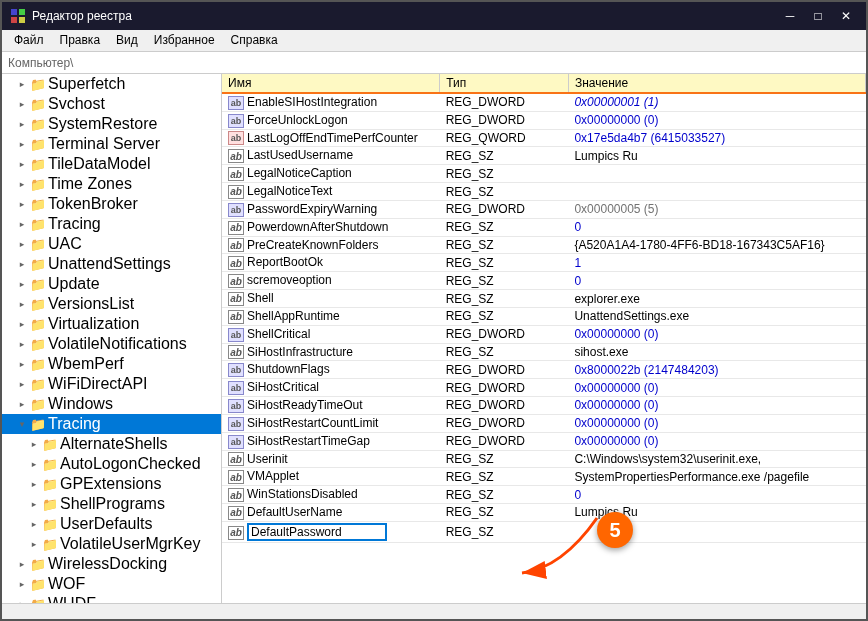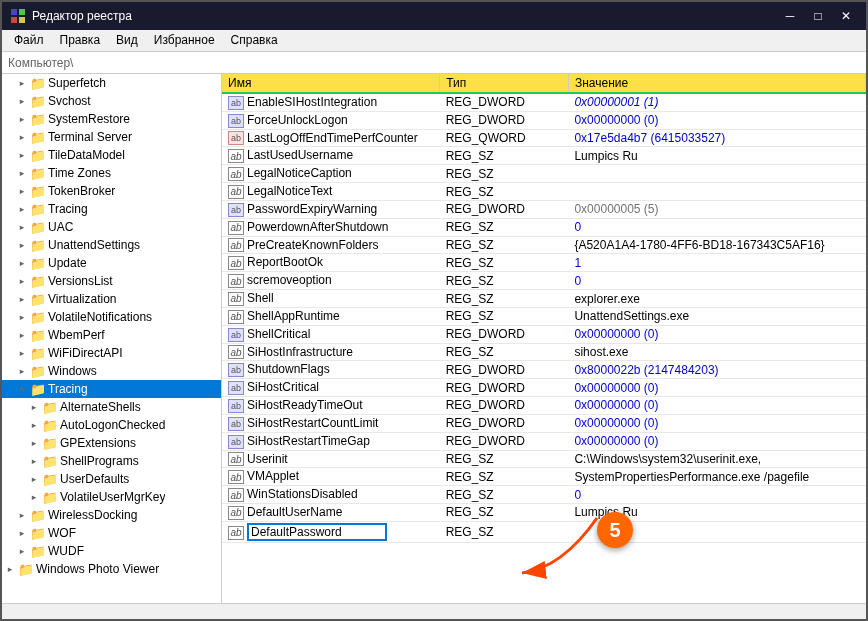--- a/index.html
+++ b/index.html
@@ -118,33 +118,33 @@
       height: 16px;
       margin-right: 2px;
       flex-shrink: 0;
       font-size: 13px;
       color: #ffcc00;
       display: flex;
       align-items: center;
       justify-content: center;
     }
     .item-text {
-      font-size: 12px;
+      font-size: 16px;
       overflow: hidden;
       text-overflow: ellipsis;
     }
     .registry-table {
       width: 100%;
       border-collapse: collapse;
       font-size: 12px;
     }
     .registry-table th {
-      background: #fde047;
+      background: #fef9c3;
       border-right: 1px solid #ccc;
-      border-bottom: 2px solid #22c55e;
+      border-bottom: 2px solid #f97316;
       padding: 2px 6px;
       text-align: left;
       position: sticky;
       top: 0;
       z-index: 1;
       font-weight: normal;
     }
     .registry-table td {
       border-bottom: 1px solid #e8e8e8;
       padding: 1px 6px;
@@ -165,21 +165,21 @@
       display: inline-flex;
       align-items: center;
       justify-content: center;
       width: 16px;
       height: 14px;
       font-size: 10px;
       border: 1px solid #888;
       margin-right: 3px;
       background: #fff;
       color: #555;
-      font-weight: normal;
+      font-weight: bold;
       vertical-align: middle;
     }
     .type-icon.dword {
       background: #e0e0ff;
       border-color: #8888cc;
       font-size: 9px;
     }
     .type-icon.sz {
       background: #fff;
       border-color: #888;

